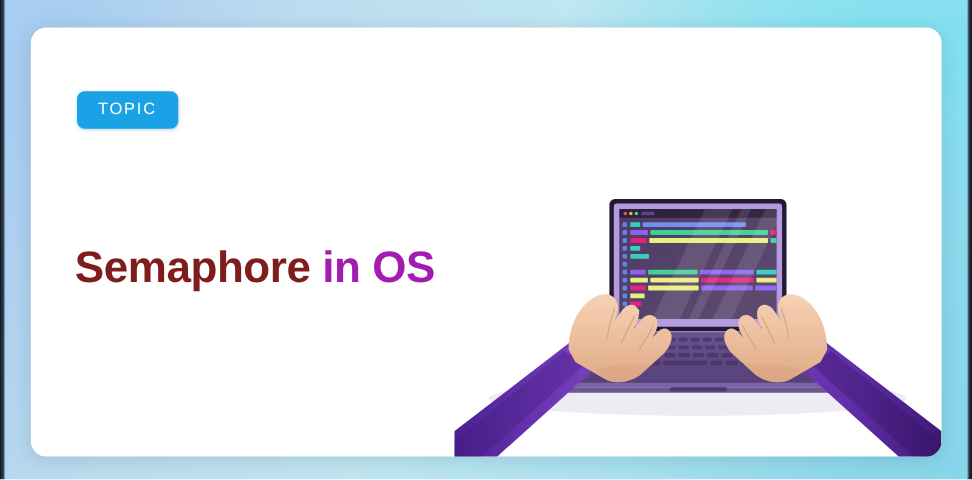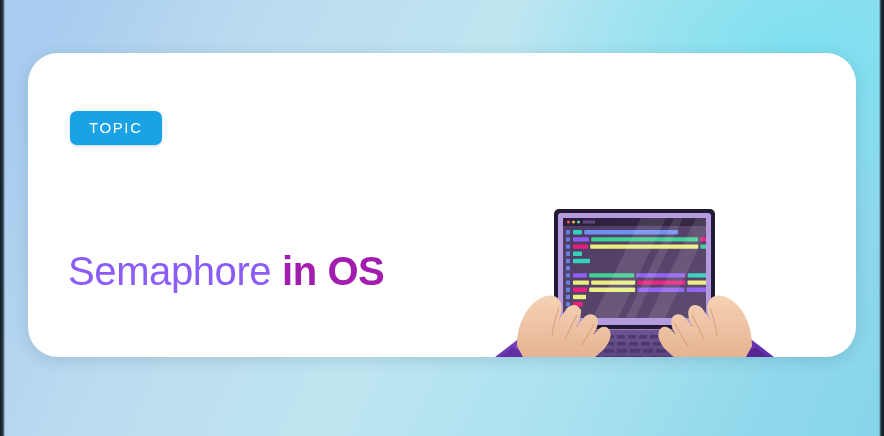--- a/index.html
+++ b/index.html
@@ -55,27 +55,26 @@
     z-index: 1;
     pointer-events: none;
   }
 
   
   #content-card {
     position: absolute;
     left: 28px;
     top: 25px;
     width: 828px;
-    height: 304px;
+    height: 390px;
     background: #ffffff;
-    border-radius: 30px;
+    border-radius: 14px;
     box-shadow: 0 3px 16px rgba(30,60,90,.16);
     overflow: hidden;
     z-index: 3;
-    margin-top: 28px;
   }
 
   
   #topic-badge {
     position: absolute;
     left: 42px;
     top: 58px;
     padding: 9px 19px 10px 19px;
     background: #19a3e6;
     border-radius: 7px;
@@ -91,21 +90,21 @@
   #headline {
     position: absolute;
     left: 40px;
     top: 196px;
     font-size: 40px;
     line-height: 1.12;
     color: #26282b;
     white-space: nowrap;
     letter-spacing: -0.4px;
   }
-  #headline .thin { font-weight: 400; color: #8b5cf6; }
+  #headline .thin { font-weight: 700; color: #7f1d1d; }
   #headline .bold { font-weight: 700; color: #a21caf; }
 
   
   #illustration {
     position: absolute;
     left: 385px;
     top: 105px;
     width: 443px;
     height: 295px;
   }

